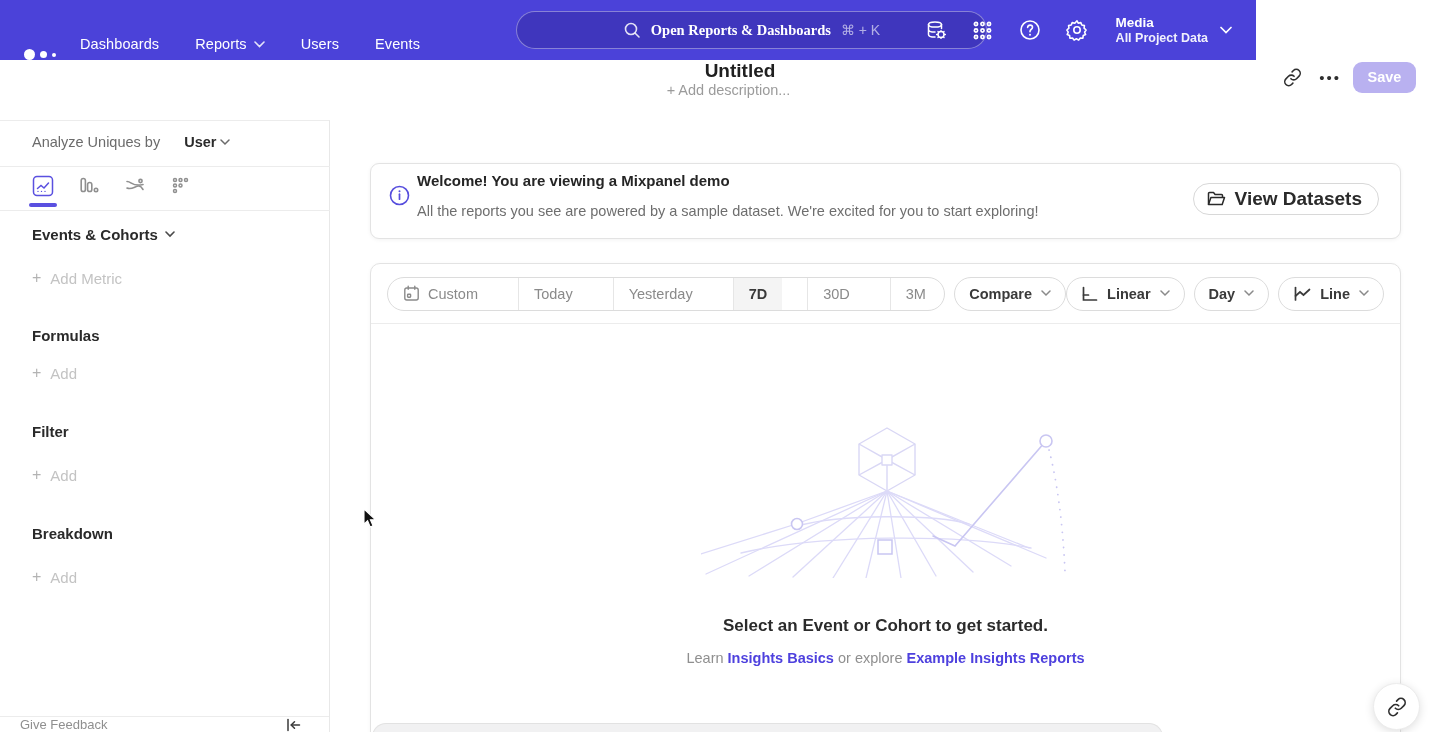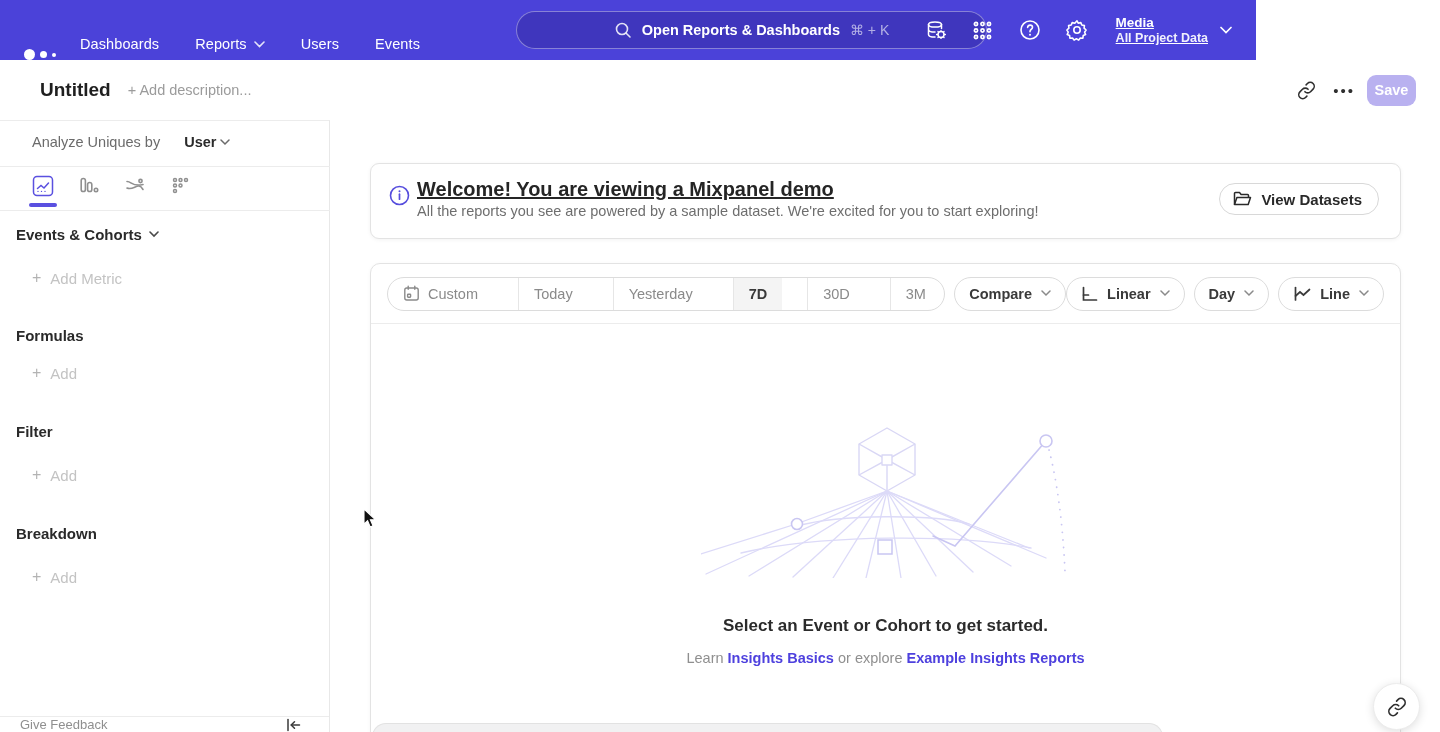--- a/index.html
+++ b/index.html
@@ -25,79 +25,79 @@
     color:#fff; font-size:14.5px; font-weight:500; letter-spacing:.1px;
     padding:8px 0; margin-right:36px; cursor:pointer; display:flex; align-items:center; gap:7px;
   }
   .nav-chevron{ opacity:.85; }
   .nav-search{
     position:absolute; left:516px; top:11px; width:471px; height:38px;
     background:rgba(10,0,60,0.18); border:1px solid rgba(255,255,255,0.38);
     border-radius:19px; display:flex; align-items:center; justify-content:center; gap:10px;
     cursor:pointer;
   }
-  .nav-search .ph{ font-size:14.5px; font-weight:600; color:#fff; }
+  .nav-search .ph{ font-size:14.5px; font-weight:600; color:#fff;font-family:Liberation Serif, serif; }
   .nav-search .kbd{ font-size:14px; color:rgba(255,255,255,0.6); }
-  .nav-right{ position:absolute; right:24px; top:0; height:60px; display:flex; align-items:center;text-decoration:underline; }
+  .nav-right{ position:absolute; right:24px; top:0; height:60px; display:flex; align-items:center; }
   .nav-icon{ width:24px; height:24px; margin-right:23px; cursor:pointer; display:flex; align-items:center; justify-content:center; }
   .project-switch{ display:flex; align-items:center; cursor:pointer; margin-left:4px; }
   .project-txt{ text-align:left; margin-right:12px; }
   .project-name{ font-size:13.5px; font-weight:700; line-height:17px; }
   .project-scope{ font-size:12.5px; font-weight:600; line-height:15px; color:rgba(255,255,255,0.92); }
 
   
   .report-header{
     position:absolute; left:0; top:60px; width:1440px; height:60px; background:#fff;
-    display:flex; align-items:center;
+    display:flex; align-items:center;flex-direction:column;
   }
   .report-title{ margin-left:40px; font-size:19px; font-weight:600; color:#1f1f1f; }
   .report-desc{ margin-left:17px; font-size:14.5px; color:#9b9b9b; cursor:text; }
   .header-actions{ position:absolute; right:24px; display:flex; align-items:center; }
   .icon-btn{ width:34px; height:34px; display:flex; align-items:center; justify-content:center; cursor:pointer; color:#2f2f2f; }
   .dots-btn{ font-size:15px; letter-spacing:2px; color:#2f2f2f; margin:0 12px 0 10px; cursor:pointer; }
   .save-btn{
-    width:49px; height:31px; border:none; border-radius:9px; background:#b9b1f0;
+    width:63px; height:31px; border:none; border-radius:9px; background:#b9b1f0;
     color:#fff; font-family:inherit; font-size:14.5px; font-weight:600; cursor:default;
   }
 
   
   .sidebar{
     position:absolute; left:0; top:120px; width:330px; height:612px; background:#fff;
     border-top:1px solid #ececec; border-right:1px solid #e8e8e8;
   }
   .analyze-row{ position:absolute; left:32px; top:13px; display:flex; align-items:center; gap:21px; white-space:nowrap; }
   .analyze-label{ font-size:14.5px; color:#6b6b6b; }
   .analyze-value{ font-size:14.5px; font-weight:600; color:#2a2a2a; margin-left:3px; display:flex; align-items:center; gap:4px; cursor:pointer; }
   .sb-div{ position:absolute; left:0; width:330px; height:1px; background:#ececec; }
   .chart-tabs{ position:absolute; left:32px; top:46px; height:43px; display:flex; }
   .chart-tab{ width:22px; height:22px; margin-right:24px; margin-top:8px; position:relative; cursor:pointer; }
   .tab-underline{ position:absolute; left:-3px; bottom:-10px; width:28px; height:4px; border-radius:2px; background:#5a50e0; }
-  .sb-section-title{ position:absolute; left:16px; font-size:15px; font-weight:700; color:#2a2a2a; display:flex; align-items:center; gap:7px; }
+  .sb-section-title{ position:absolute; left:32px; font-size:15px; font-weight:700; color:#2a2a2a; display:flex; align-items:center; gap:7px; }
   .sb-add{ position:absolute; left:32px; font-size:15px; color:#c3c3c3; display:flex; align-items:center; gap:9px; cursor:pointer; }
   .sb-add .plus{ font-size:16px; color:#b3b3b3; }
   .sidebar-footer{ position:absolute; left:0; bottom:0; width:329px; height:16px; border-top:1px solid #ececec; display:flex; align-items:center; }
   .feedback{ margin-left:20px; font-size:13px; color:#8f8f8f; cursor:pointer; }
   .collapse-btn{ position:absolute; right:28px; cursor:pointer; display:flex; }
 
   
   .main{ position:absolute; left:330px; top:120px; width:1110px; height:612px; background:#fff; overflow:hidden; }
 
   .banner{
     position:absolute; left:40px; top:43px; width:1031px; height:76px;
     background:#fff; border:1px solid #e3e3e3; border-radius:9px;
     box-shadow:0 1px 4px rgba(0,0,0,0.05);
   }
   .banner-icon{ position:absolute; left:18px; top:21px; }
-  .banner-title{ position:absolute; left:46px; top:14px; font-size:20px; font-weight:700; color:#252525;text-decoration:underline; }
+  .banner-title{ position:absolute; left:46px; top:8px; font-size:15px; font-weight:700; color:#252525; }
   .banner-sub{ position:absolute; left:46px; top:39px; font-size:14.5px; color:#6e6e6e; }
   .view-datasets-btn{
     position:absolute; right:21px; top:19px; height:32px; padding:0 16px 0 13px;
     background:#fff; border:1px solid #d8d8d8; border-radius:16px;
     display:flex; align-items:center; gap:9px; cursor:pointer;
-    font-size:15px; font-weight:600; color:#2a2a2a; font-family:inherit;
+    font-size:19px; font-weight:600; color:#2a2a2a; font-family:inherit;
   }
 
   .chart-card{
     position:absolute; left:40px; top:143px; width:1031px; height:600px;
     background:#fff; border:1px solid #e3e3e3; border-radius:10px;
     box-shadow:0 1px 4px rgba(0,0,0,0.04);
   }
   .controls-row{ height:60px; border-bottom:1px solid #ececec; display:flex; align-items:center; padding:0 16px; }
   .seg-control{ display:flex; align-items:stretch; height:34px; border:1px solid #dcdcdc; border-radius:17px; overflow:hidden; background:#fff;gap:25px; }
   .seg{ display:flex; align-items:center; gap:8px; padding:0 15px; font-size:14.5px; color:#8a8a8a; border-left:1px solid #e6e6e6; cursor:pointer; white-space:nowrap; }

